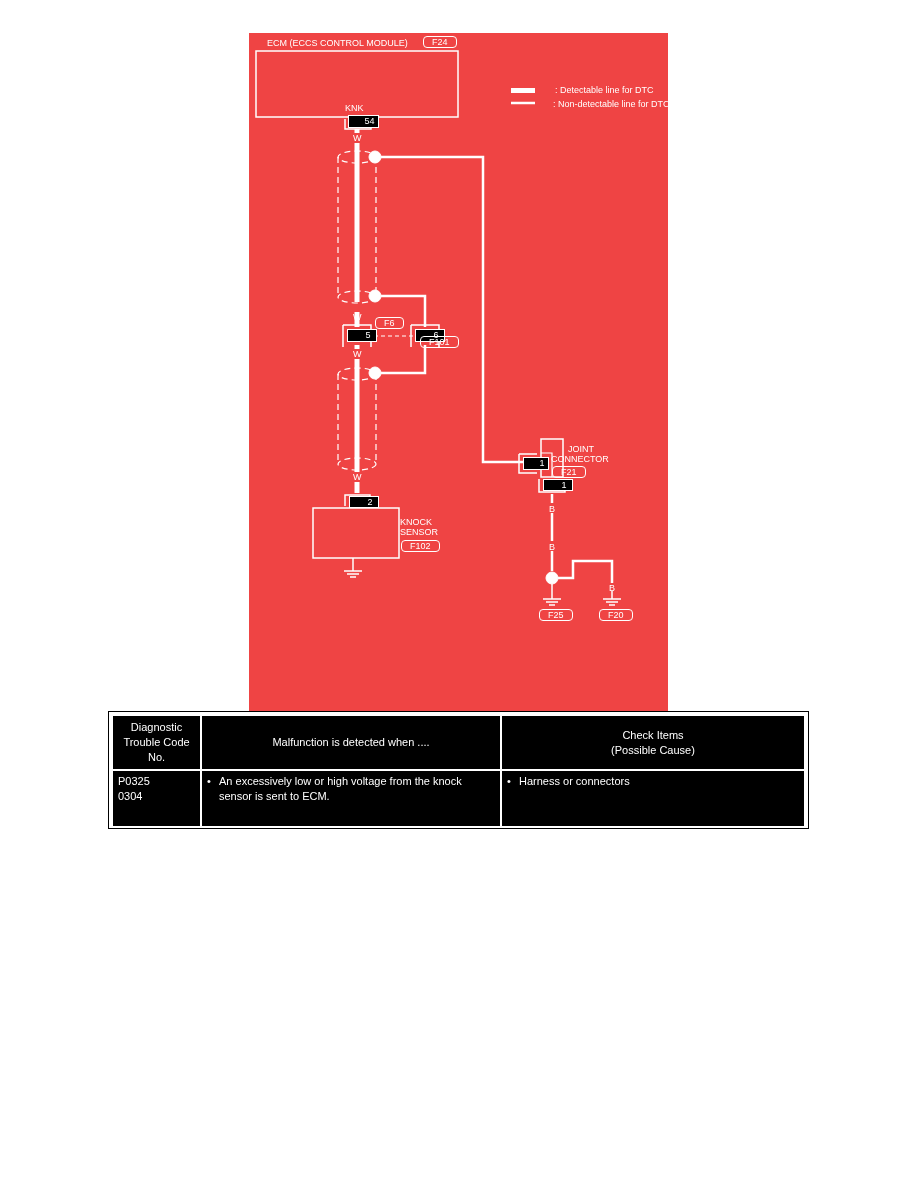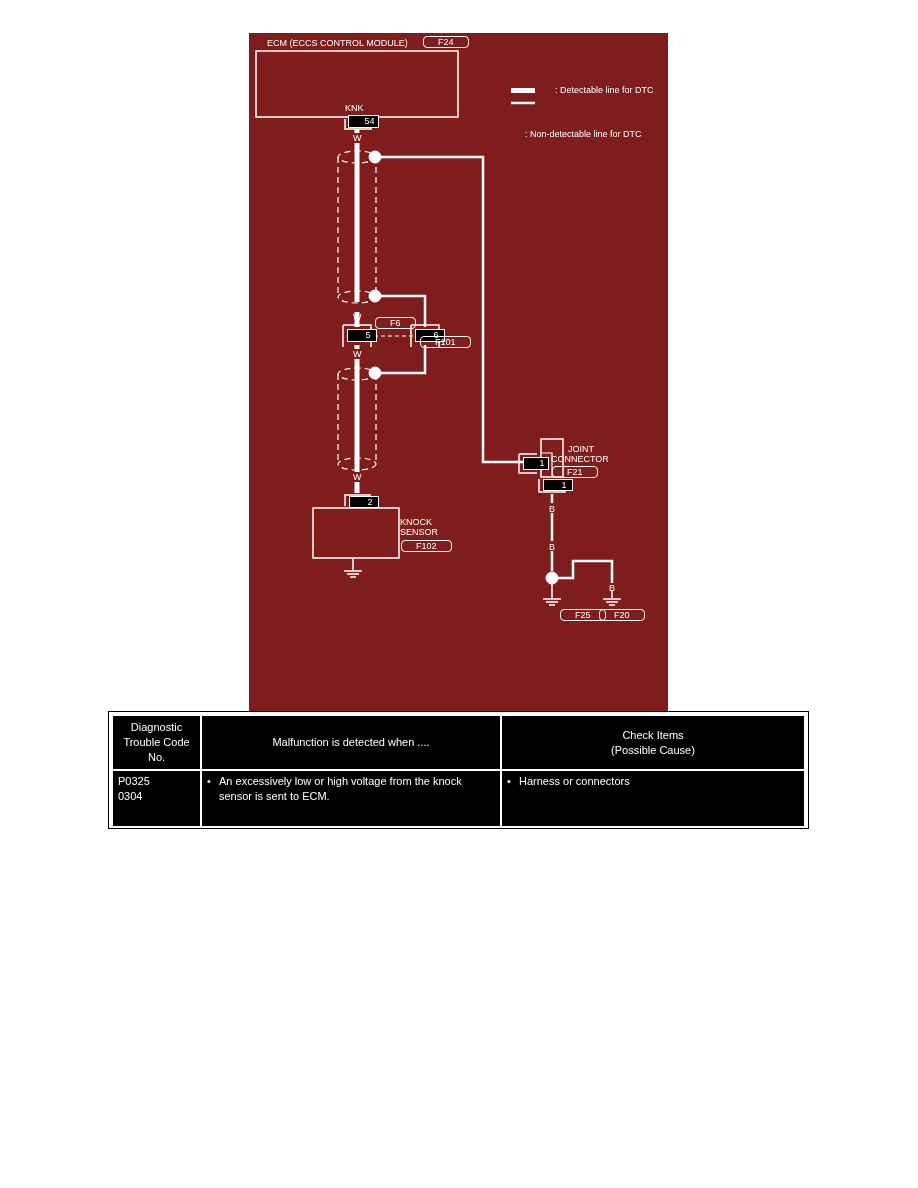--- a/index.html
+++ b/index.html
@@ -1,21 +1,21 @@
 <!DOCTYPE html>
 <html><head>
   <meta charset="utf-8">
   <style>
     html, body { margin: 0; padding: 0; background: #ffffff; }
     body { width: 918px; height: 1188px; position: relative; overflow: hidden;
            font-family: "Liberation Sans", sans-serif; }
-    .diagram { position: absolute; left: 249px; top: 33px; width: 419px; height: 709px; background: #7f1d1d; text-decoration: underline; }
+    .diagram { position: absolute; left: 249px; top: 33px; width: 419px; height: 709px; background: #ef4444; text-decoration: underline; }
     .diagram svg { position: absolute; left: 0; top: 0; }
     .lbl { position: absolute; color: #fff; font-family: "Liberation Sans", sans-serif; font-size: 9px; line-height: 10px; white-space: nowrap; }
-    .pill { position: absolute; color: #fff; border: 1.5px solid #fff; border-radius: 4px; font-size: 9px; line-height: 10px; padding: 0 14px; white-space: nowrap; }
+    .pill { position: absolute; color: #fff; border: 1.5px solid #fff; border-radius: 4px; font-size: 9px; line-height: 10px; padding: 0 8px; white-space: nowrap; }
     .pin { position: absolute; color: #fff; border: 1.5px solid #fff; font-size: 9px; line-height: 10px; text-align: center; background: #000; padding-left: 12px; }
     .dtc-table { position: absolute; left: 109px; top: 712px; width: 699px; height: 116px; background: #000; border: 2px solid #fff; outline: 1px solid #000; box-sizing: border-box; }
     .dtc-table table { width: 100%; height: 100%; border-collapse: collapse; color: #fff; font-size: 11px; }
     .dtc-table td, .dtc-table th { border: 2px solid #fff; font-weight: normal; vertical-align: top; padding: 3px 5px; }
     .dtc-table th { text-align: center; vertical-align: middle; line-height: 15px; }
     .dtc-table td { line-height: 15px; }
     .bul { position: relative; padding-left: 12px; }
     .bul::before { content: "\2022"; position: absolute; left: 0; top: 0; }
     .indent { padding-left: 12px; margin-top: 38px; }
   </style>
@@ -97,21 +97,21 @@
       <line x1="360" y1="572" x2="366" y2="572" stroke-width="1.5"></line>
     </g>
   </svg>
 
   <span class="lbl" style="left:18px; top:5px;">ECM (ECCS CONTROL MODULE)</span>
   <span class="pill" style="left:174px; top:3px;">F24</span>
   <span class="lbl" style="left:96px; top:70px;">KNK</span>
   <span class="pin" style="left:99px; top:82px; width:17px; height:11px;">54</span>
 
   <span class="lbl" style="left:288px; top:52px;margin-left:18px;">: Detectable line for DTC</span>
-  <span class="lbl" style="left:276px; top:66px;margin-top:30px;">: Non-detectable line for DTC</span>
+  <span class="lbl" style="left:304px; top:66px;">: Non-detectable line for DTC</span>
 
   <span class="lbl" style="left:104px; top:100px;">W</span>
   <span class="lbl" style="left:104px; top:279px;">W</span>
   <span class="lbl" style="left:104px; top:316px;">W</span>
   <span class="lbl" style="left:104px; top:439px;">W</span>
 
   <span class="pin" style="left:98px; top:296px; width:16px; height:11px;">5</span>
   <span class="pin" style="left:166px; top:296px; width:16px; height:11px;">6</span>
   <span class="pill" style="left:126px; top:284px;">F6</span>
   <span class="pill" style="left:123px; top:303px;margin-left:48px;">F101</span>
@@ -124,21 +124,21 @@
   <span class="lbl" style="left:319px; top:411px;">JOINT</span>
   <span class="lbl" style="left:302px; top:421px;">CONNECTOR</span>
   <span class="pill" style="left:303px; top:433px;">F21</span>
   <span class="pin" style="left:274px; top:424px; width:12px; height:11px;">1</span>
   <span class="pin" style="left:294px; top:446px; width:16px; height:10px;">1</span>
 
   <span class="lbl" style="left:300px; top:471px;">B</span>
   <span class="lbl" style="left:300px; top:509px;">B</span>
   <span class="lbl" style="left:360px; top:550px;">B</span>
 
-  <span class="pill" style="left:290px; top:576px;margin-left:21px;">F25</span>
+  <span class="pill" style="left:290px; top:576px;">F25</span>
   <span class="pill" style="left:350px; top:576px;">F20</span>
 </div>
 
 <div class="dtc-table">
   <table>
     <colgroup>
       <col style="width:89px">
       <col style="width:300px">
       <col>
     </colgroup>

